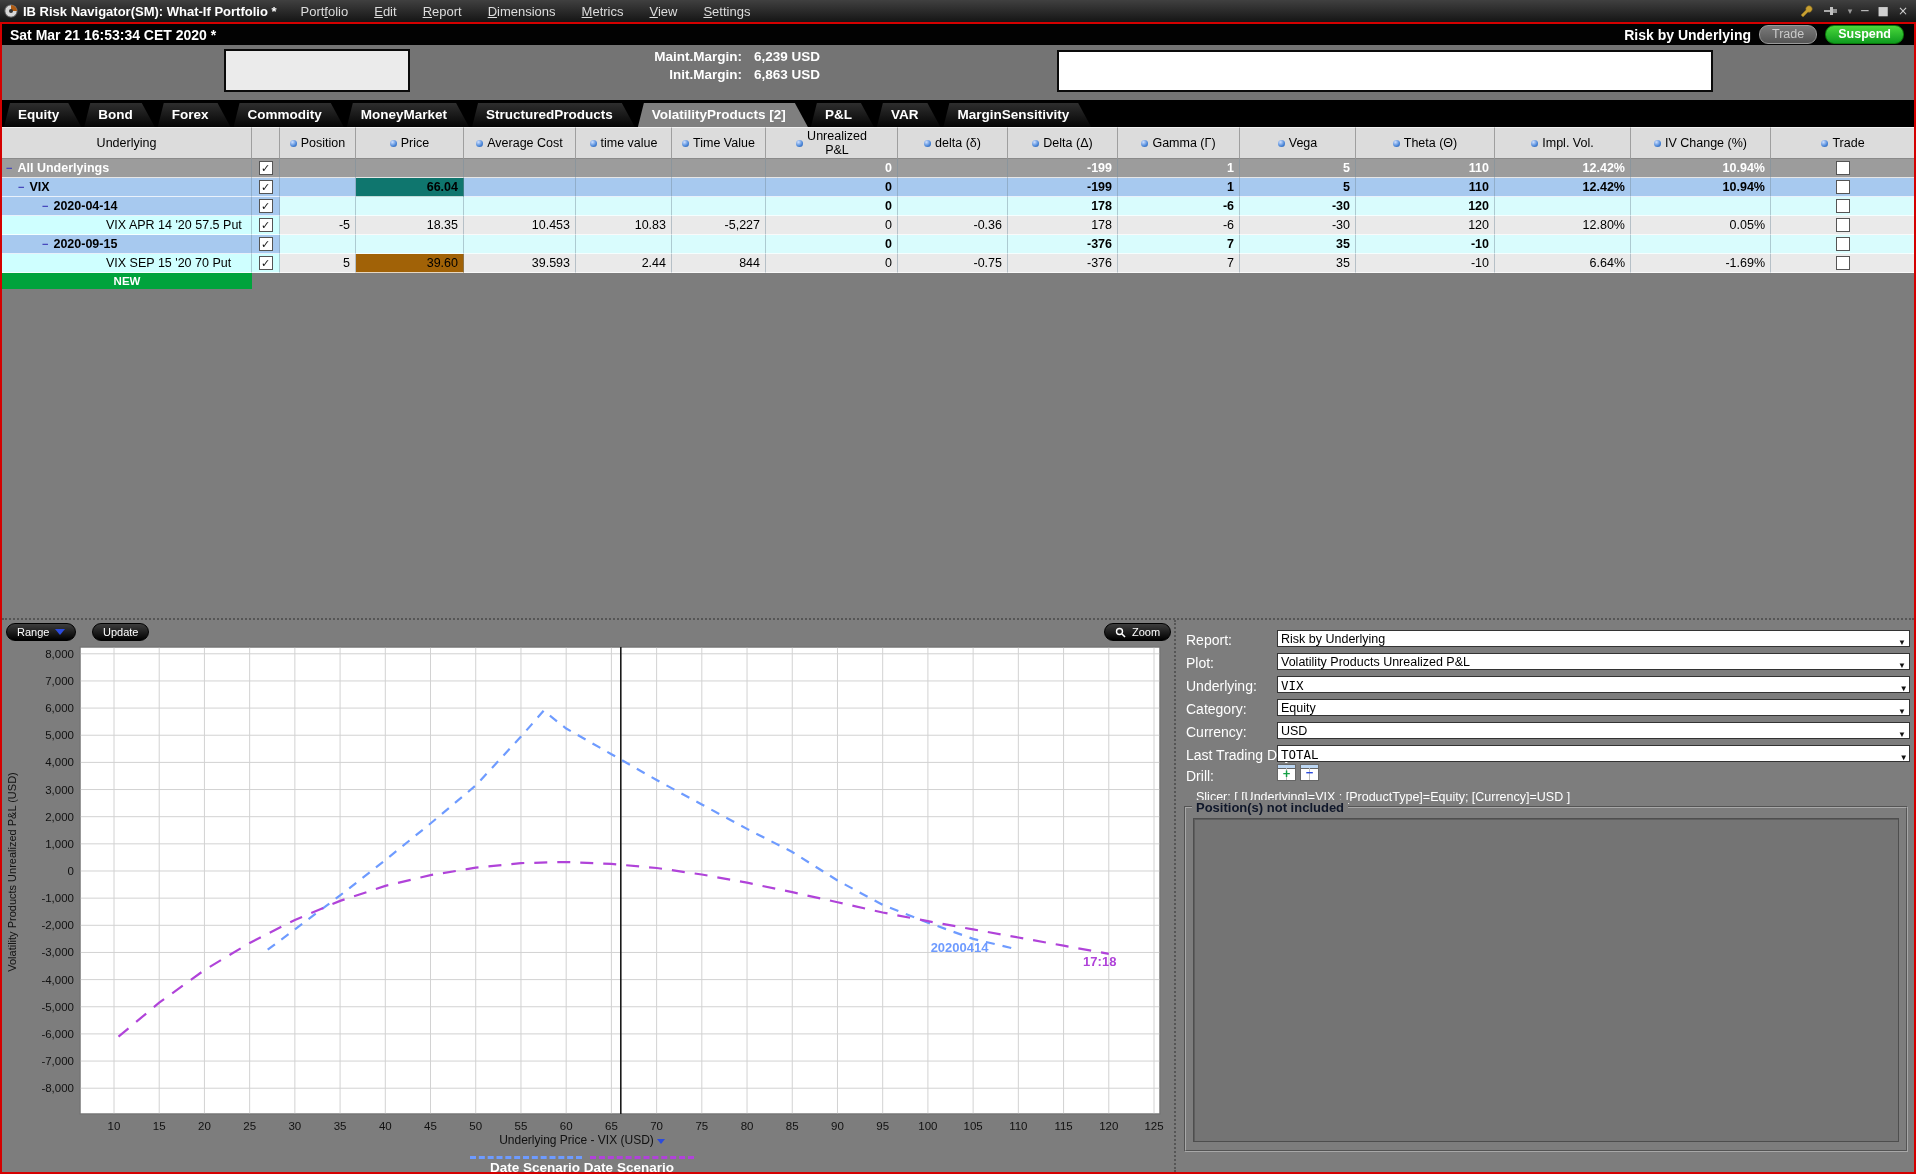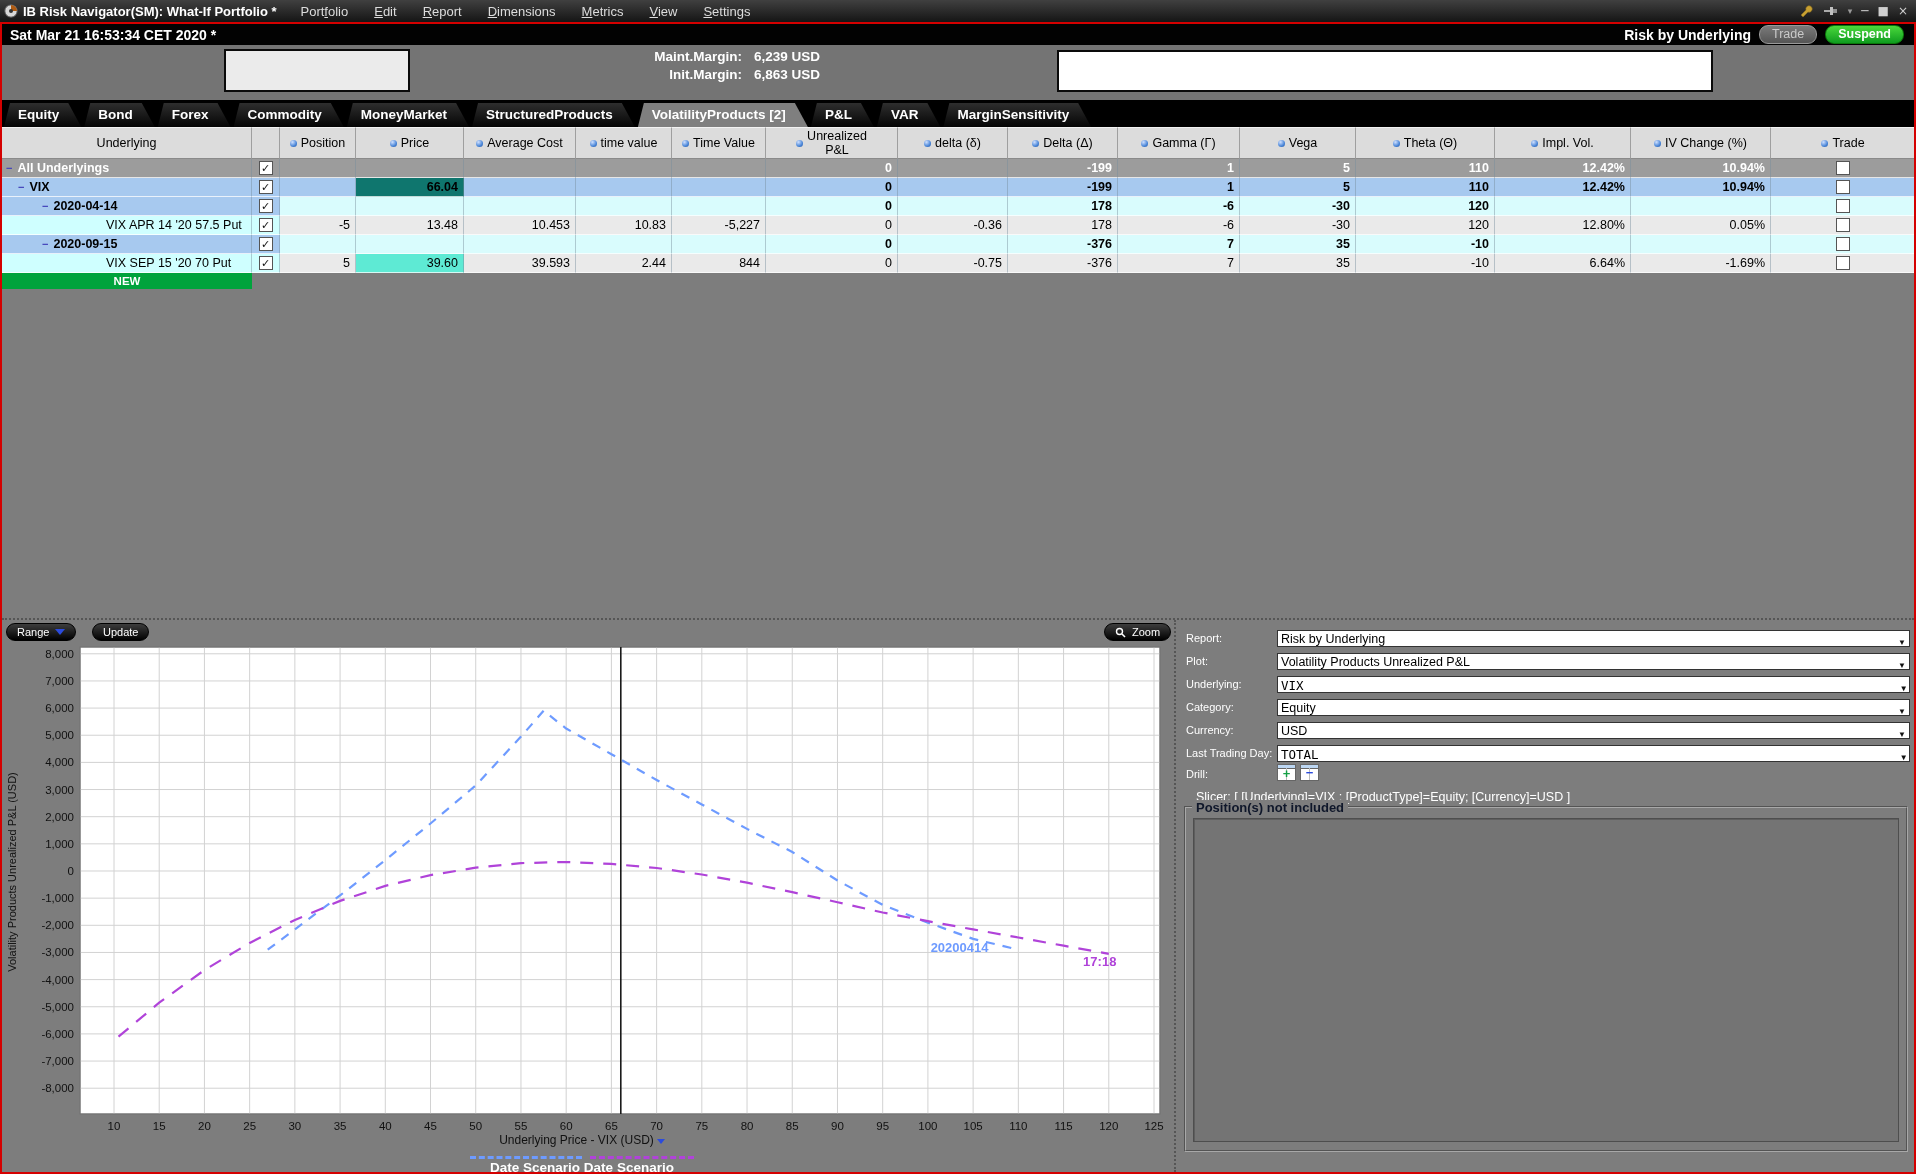--- a/index.html
+++ b/index.html
@@ -83,21 +83,21 @@
   .legend-dashes{position:absolute;left:0;top:534px;width:1160px;display:flex;
     justify-content:center;gap:8px;}
   .dash-swatch{height:0;border-top:3px dashed #6e9bff;width:112px;margin-top:2px;}
   .dash-swatch.purple{border-top-color:#b043d9;width:104px;}
   .date-scenario{position:absolute;left:0;top:540px;width:1160px;text-align:center;
     font-size:13.5px;font-weight:bold;color:#fff;}
   .v-split{position:absolute;left:1172px;top:0;width:6px;height:552px;
     border-left:2px dotted #565656;}
   
   .report-panel{position:absolute;left:1178px;top:0;width:734px;height:552px;}
-  .dd-label{position:absolute;left:6px;color:#fff;font-size:11px;}
+  .dd-label{position:absolute;left:6px;color:#fff;font-size:14px;}
   .dd{position:absolute;left:97px;right:4px;height:17px;background:#fff;border:1px solid #333;
     font-size:12.5px;color:#000;line-height:17px;padding-left:3px;box-sizing:border-box;}
   .dd .arrow{position:absolute;right:3px;top:3px;font-size:8px;color:#111;}
   .dd.mono{font-family:"DejaVu Sans Mono",monospace;}
   .slicer{position:absolute;left:16px;top:170px;color:#fff;font-size:12.5px;}
   .pos-fieldset{position:absolute;left:4px;top:186px;width:724px;height:346px;
     border:2px groove #a8a8a8;box-sizing:border-box;}
   .pos-title{position:absolute;left:6px;top:-8px;background:#7d7d7d;padding:0 4px;
     color:#0f172a;font-size:13px;font-weight:bold;}
   .pos-inner{position:absolute;left:7px;right:7px;top:10px;bottom:8px;background:#747474;
@@ -266,21 +266,21 @@
     <div class="cell c-center rcell r-date" style="background: rgb(217, 252, 253); font-weight: bold;">
       <span class="cb"></span>
     </div>
     <div class="cell c-label rcell r-position" style="padding-left: 104px; background: rgb(207, 255, 255);">
       <span>VIX APR 14 '20 57.5 Put</span>
     </div>
     <div class="cell c-cb c-center rcell r-position" style="background: rgb(207, 255, 255);">
       <span class="cb">✓</span>
     </div>
     <div class="cell c-num rcell r-position" style="background: rgb(234, 234, 234);">-5</div>
-    <div class="cell c-num rcell r-position" style="background: rgb(234, 234, 234);">13.48</div>
+    <div class="cell c-num rcell r-position" style="background: rgb(234, 234, 234);">18.35</div>
     <div class="cell c-num rcell r-position" style="background: rgb(234, 234, 234);">10.453</div>
     <div class="cell c-num rcell r-position" style="background: rgb(234, 234, 234);">10.83</div>
     <div class="cell c-num rcell r-position" style="background: rgb(234, 234, 234);">-5,227</div>
     <div class="cell c-num rcell r-position" style="background: rgb(234, 234, 234);">0</div>
     <div class="cell c-num rcell r-position" style="background: rgb(234, 234, 234);">-0.36</div>
     <div class="cell c-num rcell r-position" style="background: rgb(234, 234, 234);">178</div>
     <div class="cell c-num rcell r-position" style="background: rgb(234, 234, 234);">-6</div>
     <div class="cell c-num rcell r-position" style="background: rgb(234, 234, 234);">-30</div>
     <div class="cell c-num rcell r-position" style="background: rgb(234, 234, 234);">120</div>
     <div class="cell c-num rcell r-position" style="background: rgb(234, 234, 234);">12.80%</div>
@@ -311,21 +311,21 @@
     <div class="cell c-center rcell r-date" style="background: rgb(217, 252, 253); font-weight: bold;">
       <span class="cb"></span>
     </div>
     <div class="cell c-label rcell r-position" style="padding-left: 104px; background: rgb(207, 255, 255);">
       <span>VIX SEP 15 '20 70 Put</span>
     </div>
     <div class="cell c-cb c-center rcell r-position" style="background: rgb(207, 255, 255);">
       <span class="cb">✓</span>
     </div>
     <div class="cell c-num rcell r-position" style="background: rgb(234, 234, 234);">5</div>
-    <div class="cell c-num rcell r-position" style="background: #5eead4;">39.60</div>
+    <div class="cell c-num rcell r-position" style="background: #a16207;">39.60</div>
     <div class="cell c-num rcell r-position" style="background: rgb(234, 234, 234);">39.593</div>
     <div class="cell c-num rcell r-position" style="background: rgb(234, 234, 234);">2.44</div>
     <div class="cell c-num rcell r-position" style="background: rgb(234, 234, 234);">844</div>
     <div class="cell c-num rcell r-position" style="background: rgb(234, 234, 234);">0</div>
     <div class="cell c-num rcell r-position" style="background: rgb(234, 234, 234);">-0.75</div>
     <div class="cell c-num rcell r-position" style="background: rgb(234, 234, 234);">-376</div>
     <div class="cell c-num rcell r-position" style="background: rgb(234, 234, 234);">7</div>
     <div class="cell c-num rcell r-position" style="background: rgb(234, 234, 234);">35</div>
     <div class="cell c-num rcell r-position" style="background: rgb(234, 234, 234);">-10</div>
     <div class="cell c-num rcell r-position" style="background: rgb(234, 234, 234);">6.64%</div>

